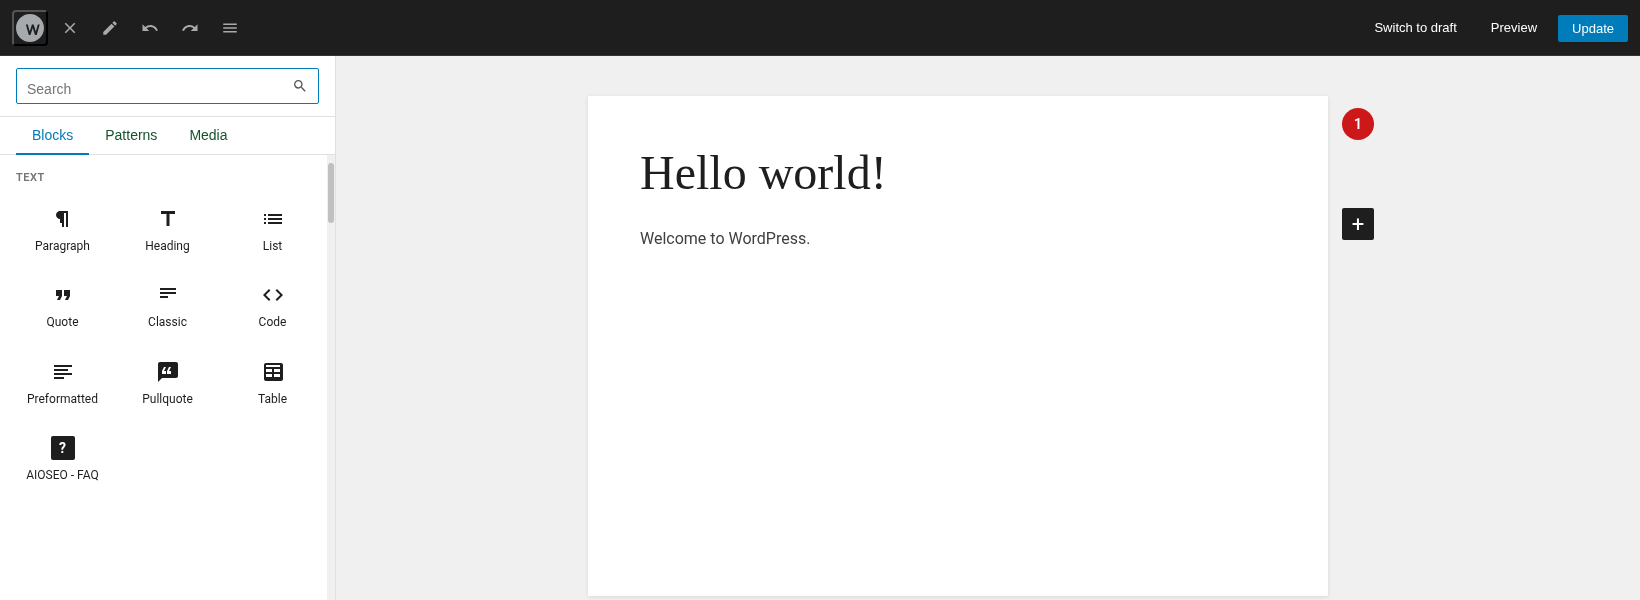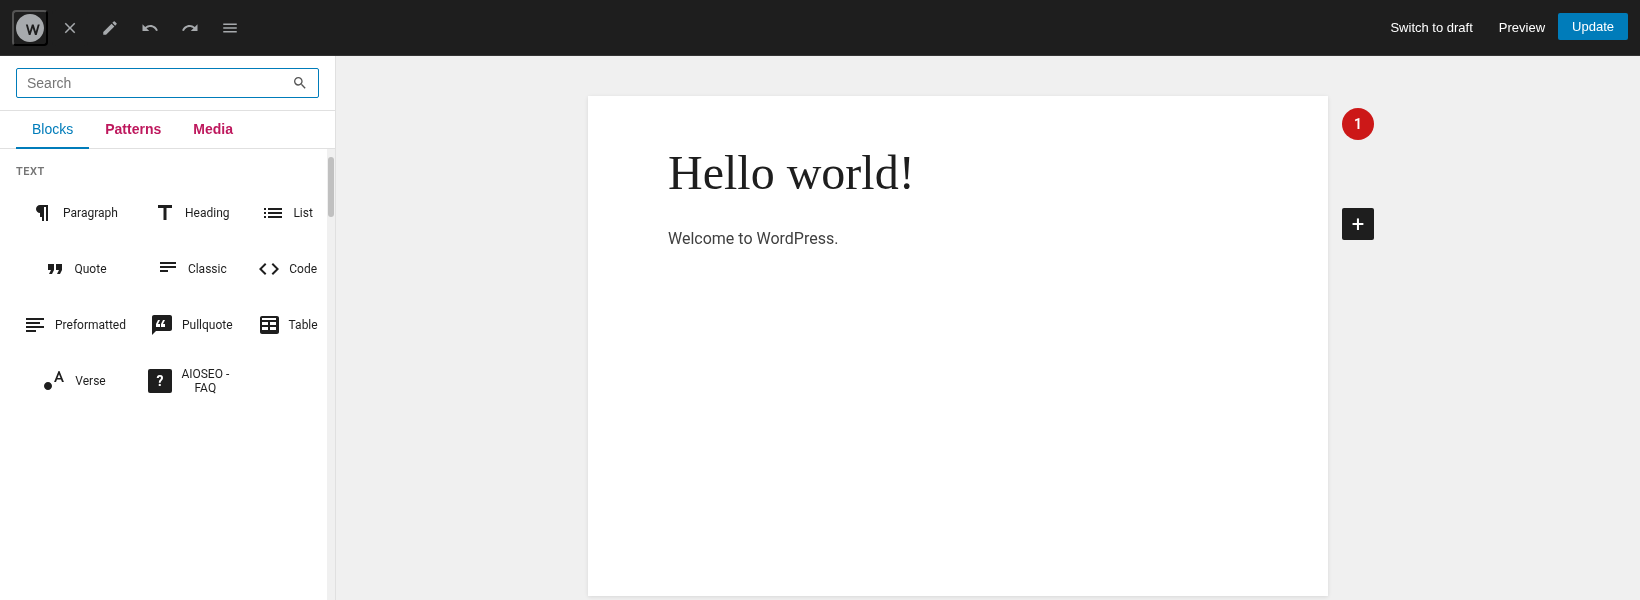--- a/index.html
+++ b/index.html
@@ -5,21 +5,21 @@
     * { box-sizing: border-box; margin: 0; padding: 0; }
     body { font-family: -apple-system, BlinkMacSystemFont, "Segoe UI", Roboto, sans-serif; background: #fff; display: flex; flex-direction: column; height: 600px; overflow: hidden; }
 
     
     .toolbar {
       display: flex; align-items: center; height: 56px;
       background: #1e1e1e; padding: 0 12px; gap: 4px;
       border-bottom: 1px solid #333;
     }
     .toolbar-left { display: flex; align-items: center; gap: 4px; flex: 1; }
-    .toolbar-right { display: flex; align-items: flex-start; gap: 0; }
+    .toolbar-right { display: flex; align-items: flex-end; gap: 8px; }
 
     .wp-logo {
       width: 36px; height: 36px; border-radius: 4px;
       background: #1e1e1e; display: flex; align-items: center; justify-content: center;
       cursor: pointer;
     }
     .wp-logo svg { width: 28px; height: 28px; fill: #a7aaad; }
 
     .toolbar-icon-btn {
       width: 36px; height: 36px; border-radius: 4px;
@@ -70,38 +70,38 @@
     .search-container {
       padding: 12px 16px; border-bottom: 1px solid #e0e0e0;
     }
     .search-box {
       display: flex; align-items: center;
       border: 1.5px solid #007cba; border-radius: 2px;
       padding: 6px 10px; gap: 8px;
     }
     .search-input {
       border: none; outline: none; flex: 1;
-      font-size: 14px; color: #1e1e1e;
+      font-size: 14px; color: #1e1e1e; margin-top: 6px;
     }
     .search-input::placeholder { color: #757575; }
     .search-icon-btn {
       background: transparent; border: none; cursor: pointer;
       color: #555; display: flex; align-items: center;
     }
 
     
     .tabs {
       display: flex; border-bottom: 1px solid #e0e0e0;
       padding: 0 16px;
     }
     .tab {
       padding: 10px 16px; cursor: pointer; font-size: 14px;
-      color: #be185d; border-bottom: 2px solid transparent;
+      color: #14532d; border-bottom: 2px solid transparent;
       margin-bottom: -1px; background: transparent; border-top: none;
-      border-left: none; border-right: none; font-weight: bold;
+      border-left: none; border-right: none;
     }
     .tab.active { color: #007cba; border-bottom-color: #007cba; font-weight: 400; }
 
     
     .blocks-panel {
       flex: 1; overflow-y: auto; padding: 8px 0;
       position: relative;
     }
     .scroll-track {
       position: absolute; right: 0; top: 0; bottom: 0; width: 8px;
@@ -118,21 +118,21 @@
       padding: 8px 16px 4px; letter-spacing: 0.5px;
       text-transform: uppercase;
     }
 
     .blocks-grid {
       display: grid; grid-template-columns: repeat(3, 1fr);
       gap: 4px; padding: 4px 12px;
     }
 
     .block-item {
-      display: flex; flex-direction: row;
+      display: flex; flex-direction: column;
       align-items: center; justify-content: center;
       padding: 12px 8px 10px; border-radius: 4px;
       cursor: pointer; gap: 6px; border: 1px solid transparent;
     }
 
     .block-icon {
       font-size: 22px; color: #1e1e1e; line-height: 1;
       display: flex; align-items: center; justify-content: center;
       width: 28px; height: 28px;
     }
@@ -143,21 +143,21 @@
 
     
     .content-area {
       flex: 1; background: #f0f0f0; overflow: auto;
       display: flex; justify-content: center; padding: 40px 20px;
       position: relative;
     }
 
     .editor-content {
       background: #fff; width: 740px; min-height: 500px;
-      padding: 48px 80px; box-shadow: 0 1px 4px rgba(0,0,0,0.1);
+      padding: 48px 52px; box-shadow: 0 1px 4px rgba(0,0,0,0.1);
       position: relative;
     }
 
     .post-title {
       font-size: 48px; font-weight: 300; color: #1e1e1e;
       margin-bottom: 24px; line-height: 1.2;
       font-family: Georgia, serif;
     }
 
     .post-body {
@@ -340,28 +340,20 @@
 
         <div class="block-item">
           <div class="block-icon">
             <svg width="24" height="24" viewBox="0 0 24 24" fill="currentColor">
                 <path d="M20 3H5c-1.1 0-2 .9-2 2v14c0 1.1.9 2 2 2h15c1.1 0 2-.9 2-2V5c0-1.1-.9-2-2-2zm-9 14H5v-3h6v3zm0-5H5V9h6v3zm8 5h-6v-3h6v3zm0-5h-6V9h6v3zm0-5H5V5h14v2z"></path>
               </svg>
           </div>
           <span class="block-label">Table</span>
         </div>
 
-        <div class="block-item">
-          <div class="block-icon">
-            <svg width="24" height="24" viewBox="0 0 24 24" fill="currentColor">
-                <path d="M15.5 2.1L11.07 13H13l1-2.5h4L19 13h1.93L16.5 2.1h-1zm-1.02 7l1.52-3.83L17.52 9h-3.04zM5 13c-2.2 0-4 1.8-4 4s1.8 4 4 4 4-1.8 4-4-1.8-4-4-4z"></path>
-              </svg>
-          </div>
-          <span class="block-label">Verse</span>
-        </div>
 
         <div class="block-item">
           <div class="block-icon">
             <div style="width:24px;height:24px;background:#1e1e1e;border-radius:2px;display:flex;align-items:center;justify-content:center;color:#fff;font-weight:700;font-size:14px;">?</div>
           </div>
           <span class="block-label">AIOSEO - FAQ</span>
         </div>
 
       </div>
     </div>

